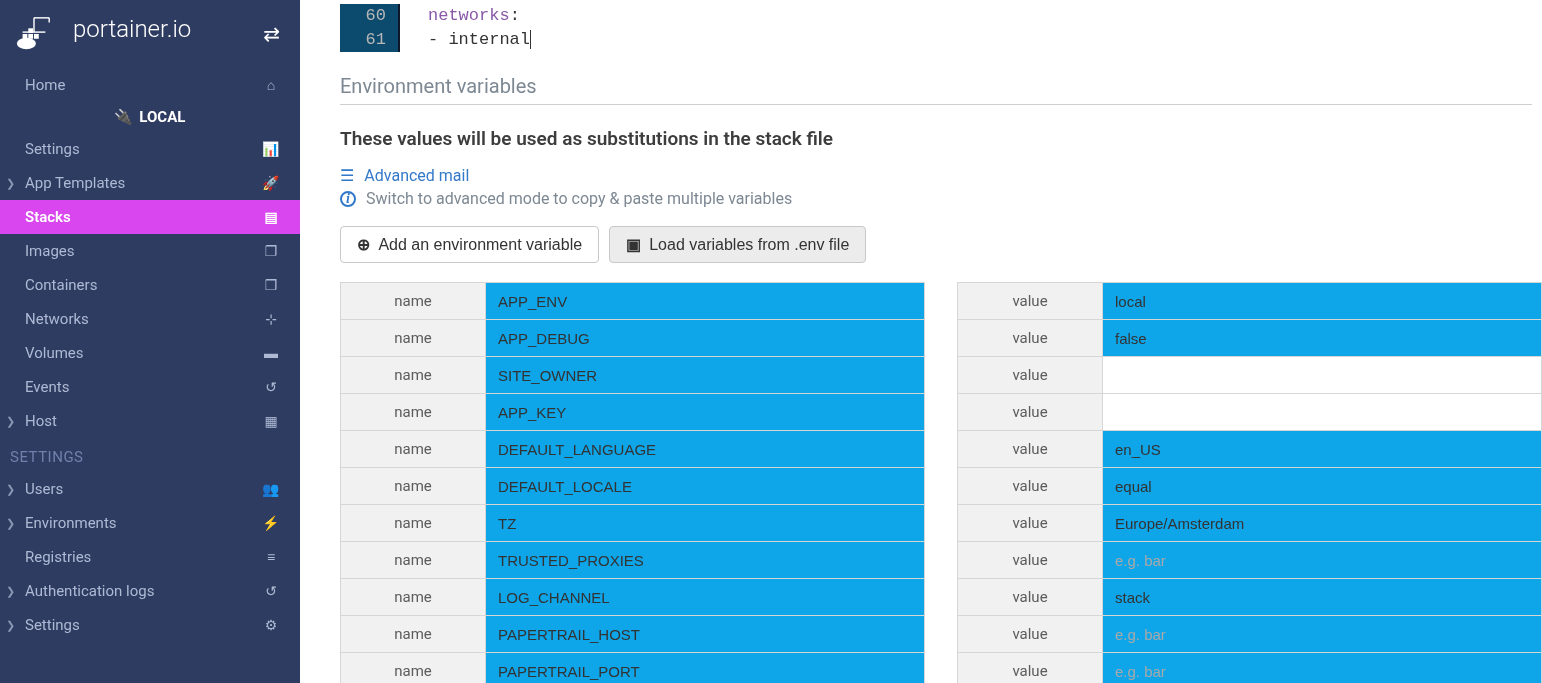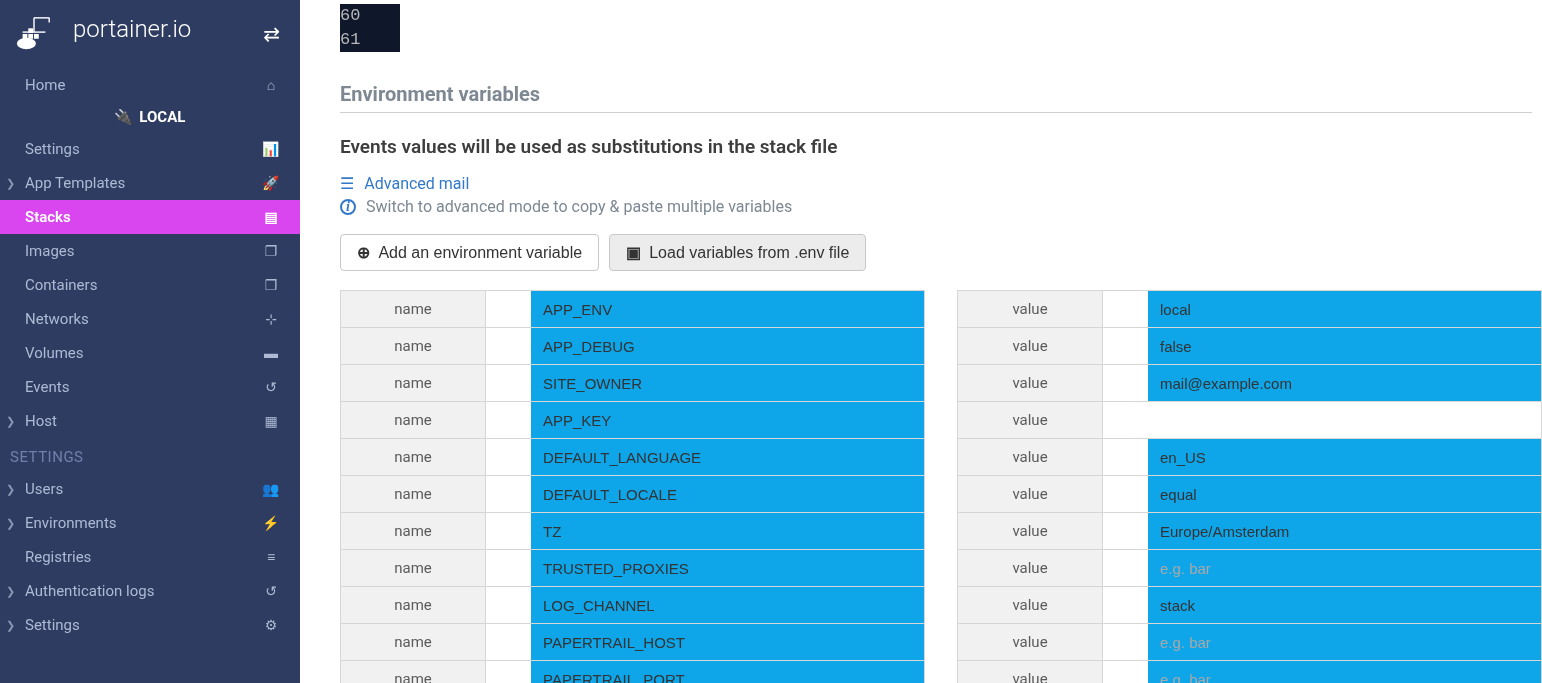--- a/index.html
+++ b/index.html
@@ -80,37 +80,38 @@
   color: #333;
 }
 .code-area {
   display: flex;
   font-family: "Courier New", monospace;
   font-size: 17px;
   padding-top: 4px;
 }
 .gutter {
   width: 60px;
+  text-align: right;
   color: #b8b8b8;
   padding-right: 12px;
-  background: #0f172a;
-  border-right: 5px solid #0f172a;
+  background: #0c4a6e;
+  border-right: 2px solid #0f172a;
 }
 .gutter div { line-height: 24px; }
 .code-lines { padding-left: 28px; }
 .code-lines div { line-height: 24px; }
 .tok-key { color: #8959a8; }
 .tok-val { color: #333; }
 .cursor { border-right: 1.5px solid #333; }
 
 .section-title {
-  margin-top: 30px;
+  margin-top: 22px;
   color: #7d8893;
   font-size: 20px;
-  font-weight: 700;
+  font-weight: 400;
   padding-bottom: 6px;
   border-bottom: 1px solid #cfcfcf;
   margin-right: 10px;
 }
 .section-sub {
   margin-top: 22px;
   font-size: 19px;
   font-weight: 600;
   color: #3d3d3d;
 }
@@ -166,21 +167,20 @@
   display: grid;
   grid-template-columns: 585px 585px;
   column-gap: 32px;
   row-gap: 0;
 }
 .var-cell {
   display: flex;
   height: 38px;
   border: 1px solid #d6d6d6;
   margin-top: -1px;
-  gap: 45px;
 }
 .var-label {
   width: 145px;
   background: #f1f1f1;
   border-right: 1px solid #d6d6d6;
   display: flex;
   align-items: center;
   justify-content: center;
   color: #5c5c5c;
   font-size: 15px;
@@ -303,24 +303,28 @@
     </div>
 </div>
 
 <div class="main">
 
   <div class="code-area">
     <div class="gutter">
       <div>60</div>
       <div>61</div>
     </div>
+    <div class="code-lines">
+      <div><span class="tok-key">networks</span><span>:</span></div>
+      <div><span>  - </span><span class="tok-val cursor">internal</span></div>
+    </div>
   </div>
 
   <div class="section-title">Environment variables</div>
-  <div class="section-sub">Events values will be used as substitutions in the stack file</div>
+  <div class="section-sub">These values will be used as substitutions in the stack file</div>
 
   <div class="adv-row">
     <span style="color:#3379c9;">☰</span>
     <a href="#">Advanced mail</a>
   </div>
   <div class="hint-row">
     <span class="info">i</span>
     <span>Switch to advanced mode to copy &amp; paste multiple variables</span>
   </div>
 
@@ -351,21 +355,20 @@
       <div class="var-cell">
         <div class="var-label">value</div>
         <input class="var-input" placeholder="e.g. bar" value="false" style="">
       </div>
       <div class="var-cell">
         <div class="var-label">name</div>
         <input class="var-input" value="SITE_OWNER" style="">
       </div>
       <div class="var-cell">
         <div class="var-label">value</div>
-        <input class="var-input" placeholder="e.g. bar" value="mail@example.com" style="">
       </div>
       <div class="var-cell">
         <div class="var-label">name</div>
         <input class="var-input" value="APP_KEY" style="">
       </div>
       <div class="var-cell">
         <div class="var-label">value</div>
       </div>
       <div class="var-cell">
         <div class="var-label">name</div>

